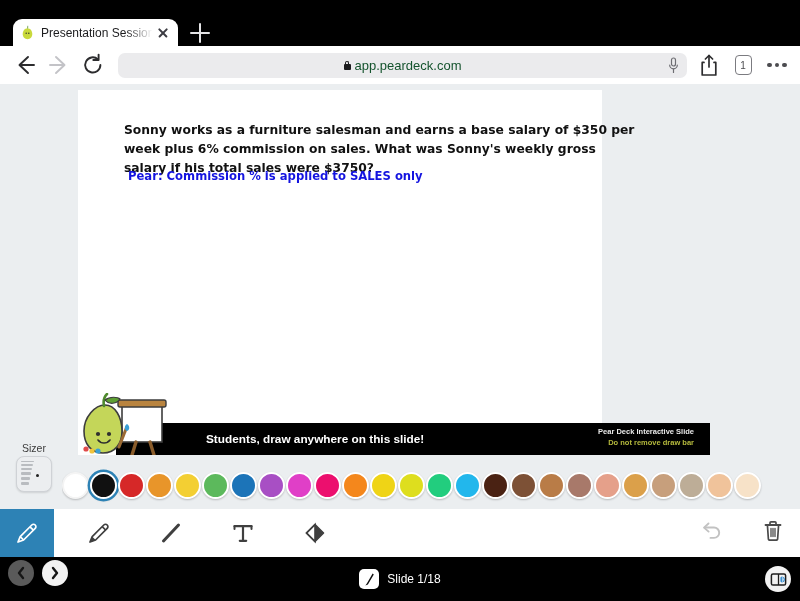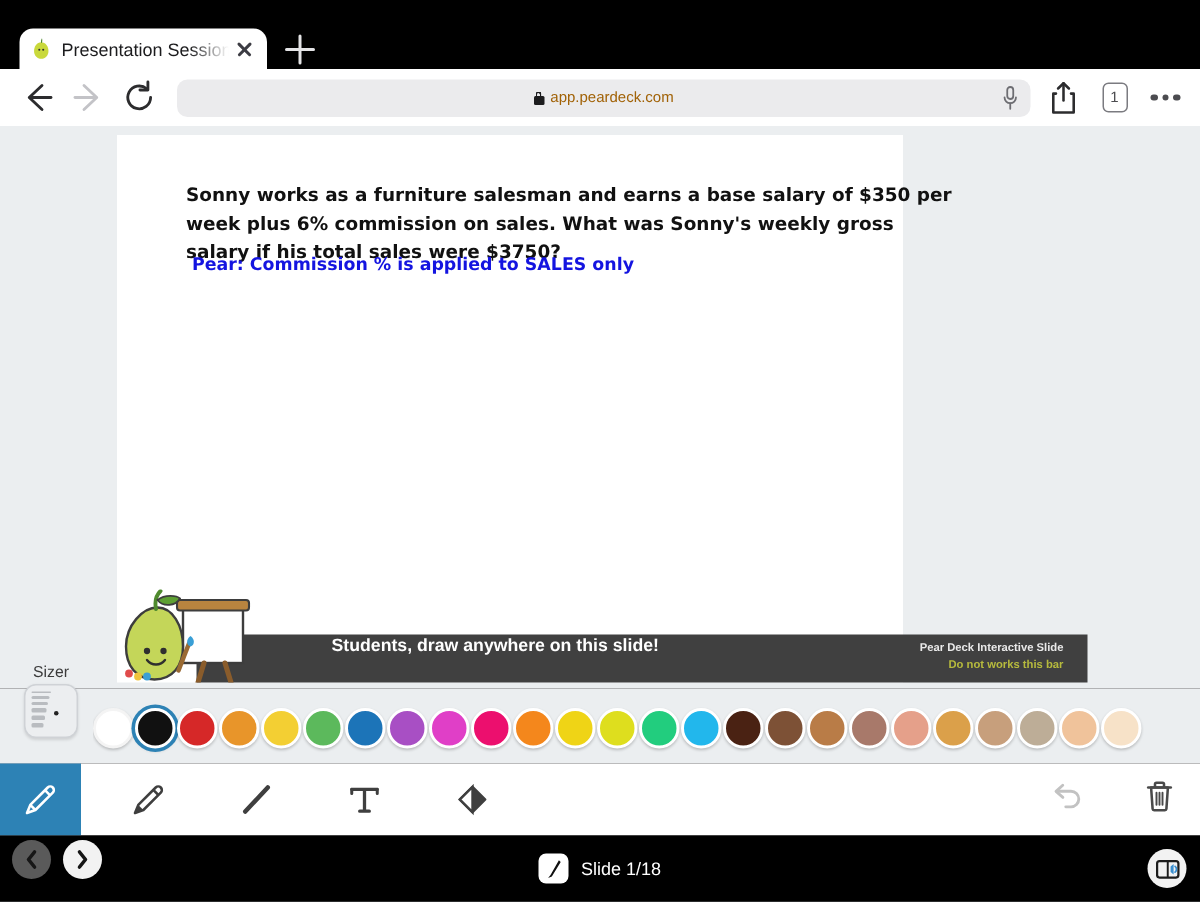--- a/index.html
+++ b/index.html
@@ -83,21 +83,21 @@
     position: absolute; top: 46px; left: 0; width: 800px; height: 38px;
     background: #fff; display: flex; align-items: center;
   }
   .nav-ico { width: 34px; height: 34px; position: relative; flex: 0 0 auto; }
   .nav-ico svg { position: absolute; left: 5px; top: 5px; }
   .urlbar {
     flex: 1; height: 25px; margin: 0 5px 0 8px; background: #ebebed;
     border-radius: 7px; position: relative; display: flex;
     align-items: center; justify-content: center;
   }
-  .url-text { font-size: 10px; color: #a16207; text-align: center; }
+  .url-text { font-size: 13px; color: #14532d; text-align: center; }
   .lock { width: 7px; height: 9px; position: relative; margin-right: 4px; }
   .lock-body { position: absolute; bottom: 0; left: 0; width: 7px; height: 5.5px;
     background: #1c1c1e; border-radius: 1px; }
   .lock-sh { position: absolute; top: 0; left: 1.6px; width: 3.8px; height: 4.5px;
     border: 1.2px solid #1c1c1e; border-bottom: none; border-radius: 2px 2px 0 0; }
   .mic { position: absolute; right: 8px; top: 4px; width: 11px; height: 17px; }
   .tabcount {
     width: 17px; height: 20px; border: 1.7px solid #7b7b80; border-radius: 4px;
     font-size: 10px; color: #4c4c50; display:flex; align-items:center;
     justify-content:center; font-weight: 500;
@@ -122,22 +122,22 @@
     font-family: "DejaVu Sans", sans-serif;
   }
   .note-text {
     position: absolute; left: 50px; top: 79px; width: 520px;
     font-size: 11.6px; color: #1414e0; font-weight: bold;
     font-family: "DejaVu Sans", sans-serif;
   }
 
   
   .pd-bar {
-    position: absolute; left: 53px; bottom: 0; width: 594px; height: 32px;
-    background: #404040; display: flex; 
+    position: absolute; left: 38px; bottom: 0; width: 594px; height: 32px;
+    background: #000000; display: flex; align-items: center;
   }
   .pd-bar-text {
     margin-left: 90px; color: #fff; font-size: 11.8px; font-weight: bold;
   }
   .pd-bar-right {
     position: absolute; right: 16px; top: 3px; text-align: right; line-height: 11px;
   }
   .pd-r1 { font-size: 7.5px; color: #e9e9e9; font-weight: bold; }
   .pd-r2 { font-size: 7.5px; color: #b6ba3d; font-weight: bold; }
   .pear-mascot { position: absolute; left: 0px; bottom: 0px; width: 98px; height: 62px; }
@@ -294,21 +294,21 @@
 
   <div class="page">
     <div class="slide">
       <div class="q-text">Sonny works as a furniture salesman and earns a base salary of $350 per week plus 6% commission on sales. What was Sonny's weekly gross salary if his total sales were $3750?</div>
       <div class="note-text">Pear: Commission % is applied to SALES only</div>
 
       <div class="pd-bar">
         <span class="pd-bar-text">Students, draw anywhere on this slide!</span>
         <div class="pd-bar-right">
           <div class="pd-r1">Pear Deck Interactive Slide</div>
-          <div class="pd-r2">Do not works this bar</div>
+          <div class="pd-r2">Do not remove draw bar</div>
         </div>
       </div>
 
       <div class="pear-mascot">
         <svg width="98" height="62" viewBox="0 0 98 62">
 
           <rect x="44" y="12" width="40" height="37" fill="#fff" stroke="#3d3d3d" stroke-width="1.6"></rect>
           <rect x="40" y="7" width="48" height="7" rx="2" fill="#b9843f" stroke="#3d3d3d" stroke-width="1.4"></rect>
           <path d="M58 49 L54 62" stroke="#8a5c2b" stroke-width="3.4" stroke-linecap="round"></path>
           <path d="M72 49 L76 62" stroke="#8a5c2b" stroke-width="3.4" stroke-linecap="round"></path>

